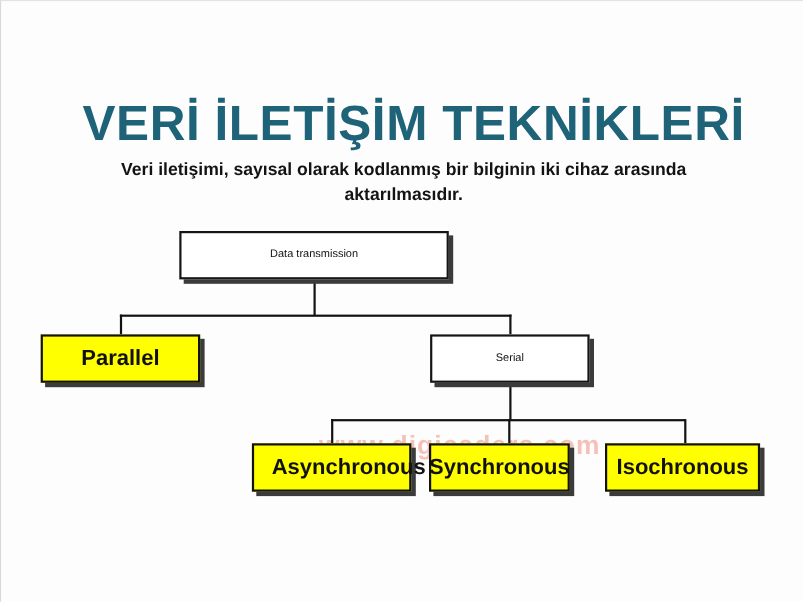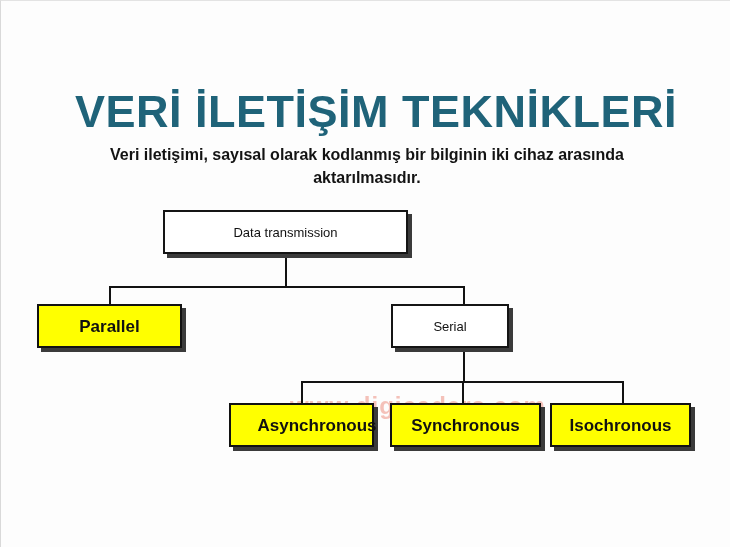--- a/index.html
+++ b/index.html
@@ -86,32 +86,32 @@
     box-sizing: border-box;
     border: 2px solid #151515;
     background: #ffffff;
     box-shadow: 4px 4px 0 0 #3b3b3b;
     display: flex;
     align-items: center;
     justify-content: center;
     z-index: 3;
   }
   .node .node-label {
-    font-size: 13px;
+    font-size: 10px;
     color: #111111;
     line-height: 1;
     white-space: nowrap;
   }
   .node.yellow {
     background: #ffff00;
     border-color: #121212;
   }
   .node.yellow .node-label {
     font-weight: 700;
-    font-size: 17px;
+    font-size: 20px;
   }
 </style>
 </head>
 <body>
 
 <div class="slide">
 
   <h1 class="slide-title">VERİ İLETİŞİM TEKNİKLERİ</h1>
 
   <p class="subtitle">Veri iletişimi, sayısal olarak kodlanmış bir bilginin iki cihaz arasında aktarılmasıdır.</p>
@@ -132,29 +132,29 @@
     <div class="line v" style="left:621px; top:380px; height:22px;"></div>
 
     <div class="node" style="left:162px; top:209px; width:245px; height:44px;">
       <span class="node-label">Data transmission</span>
     </div>
 
     <div class="node yellow" style="left:36px; top:303px; width:145px; height:44px;">
       <span class="node-label">Parallel</span>
     </div>
 
-    <div class="node" style="left:390px; top:303px; width:118px; height:44px;">
+    <div class="node" style="left:390px; top:303px; width:145px; height:44px;">
       <span class="node-label">Serial</span>
     </div>
 
     <div class="node yellow" style="left:228px; top:402px; width:145px; height:44px;padding-left:31px;">
       <span class="node-label">Asynchronous</span>
     </div>
 
-    <div class="node yellow" style="left:389px; top:402px; width:151px; height:44px;">
+    <div class="node yellow" style="left:389px; top:402px; width:128px; height:44px;">
       <span class="node-label">Synchronous</span>
     </div>
 
     <div class="node yellow" style="left:549px; top:402px; width:141px; height:44px;">
       <span class="node-label">Isochronous</span>
     </div>
 
   </div>
 </div>
 

